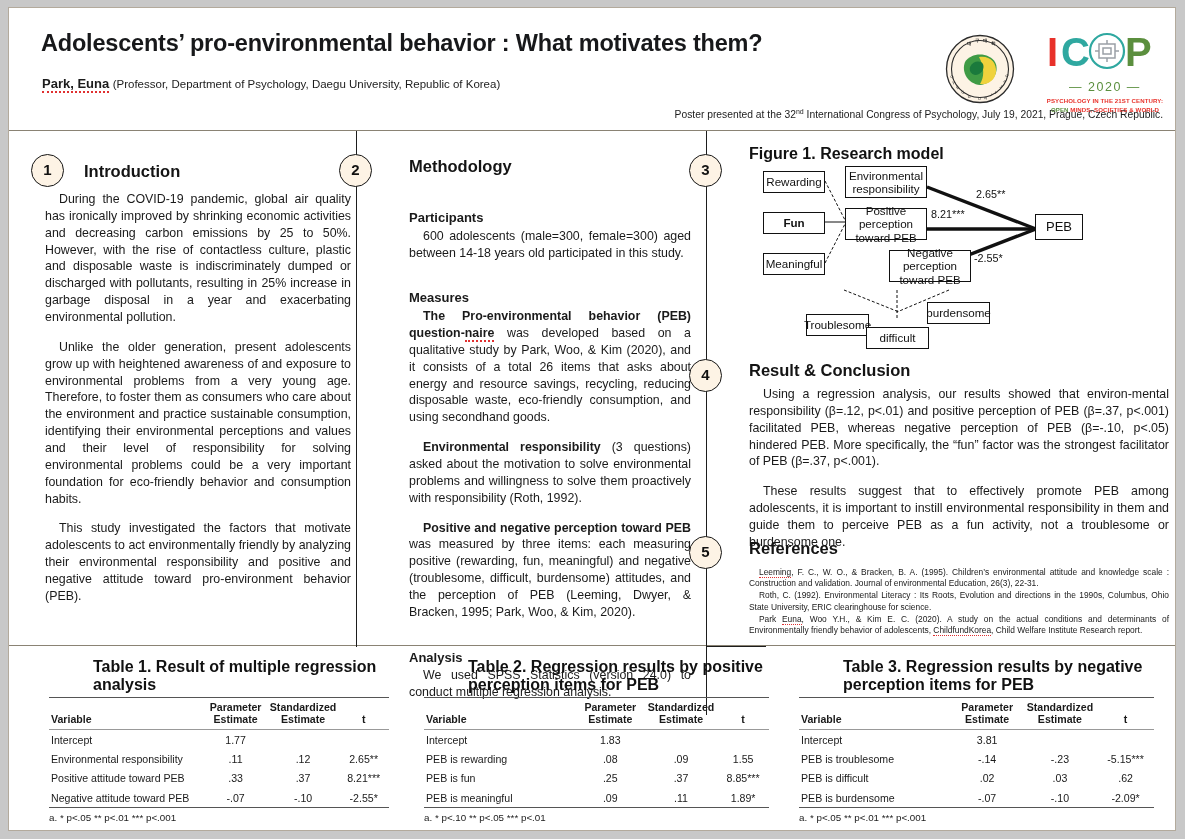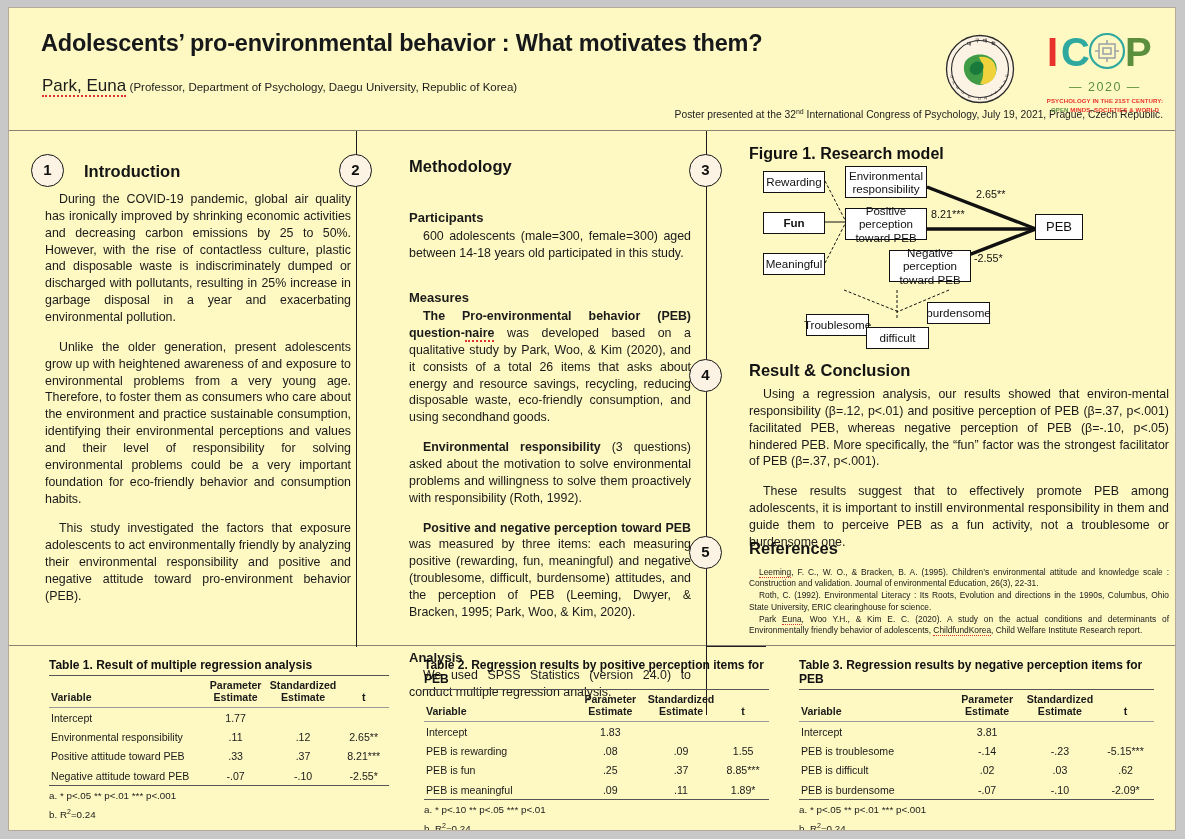--- a/index.html
+++ b/index.html
@@ -7,35 +7,35 @@
   html, body {
     width: 1185px; height: 839px;
     background: #c8c8c8;
     font-family: "Liberation Sans", sans-serif;
     overflow: hidden;
   }
   .poster {
     position: absolute;
     left: 8px; top: 7px;
     width: 1168px; height: 824px;
-    background: #fef9c3;
+    background: #ffffff;
     border: 1px solid #b3aa9c;
     overflow: hidden;
   }
 
   
   .header { position: relative; height: 122px; }
   .title {
     position: absolute; left: 32px; top: 22px;
     font-size: 23.5px; font-weight: bold; color: #17181a;
     letter-spacing: -0.2px;
   }
   .authors { position: absolute; left: 33px; top: 68px; }
   .author-line { font-size: 12.5px; color: #1c1c1c; margin-bottom: 5px; white-space: nowrap; }
-  .author-line .nm { font-weight: normal; font-size: 17px; }
+  .author-line .nm { font-weight: bold; font-size: 13px; }
   .sq { border-bottom: 2px dotted #e03030; padding-bottom: 0px; }
   .author-line .aff { font-size: 11.5px; }
 
   .presented {
     position: absolute; right: 12px; top: 100px;
     font-size: 10.3px; color: #1c1c1c; white-space: nowrap;
   }
   .presented sup { font-size: 7px; }
 
   
@@ -90,21 +90,21 @@
   .refs { position: absolute; left: 740px; top: 566px; width: 420px; font-size: 8.4px; line-height: 1.33; color: #1a1a1a; text-align: justify; }
   .refs div { text-indent: 10px; margin-bottom: 1px; }
   .refs .sqr { border-bottom: 1.5px dotted #e03030; }
 
   
   .tables { position: relative; height: 182px; }
   .tblwrap { position: absolute; top: 12px; }
   .t1 { left: 40px; width: 340px; }
   .t2 { left: 415px; width: 345px; }
   .t3 { left: 790px; width: 355px; }
-  .tbl-cap { font-size: 12px; font-weight: bold; color: #111; margin-bottom: 3px; }
+  .tbl-cap { font-size: 16px; font-weight: bold; color: #111; margin-bottom: 3px; margin-left: 44px; }
   table { width: 100%; border-collapse: collapse; font-size: 10.6px; color: #1a1a1a; }
   thead th {
     font-weight: bold; padding: 3px 2px 4px;
     border-top: 1.3px solid #555; border-bottom: 1.1px solid #999;
     vertical-align: bottom; line-height: 1.15;
   }
   thead th.vh { text-align: left; }
   thead th.nh { text-align: center; }
   tbody td { padding: 3.6px 2px; }
   tbody td.vc { text-align: left; }
@@ -186,21 +186,21 @@
   <div class="band">
     <div class="vline v1"></div>
     <div class="vline v2"></div>
 
     <div class="circle" style="left:22px; top:23px;">1</div>
     <div class="sec-title" style="left:75px; top:31px;">Introduction</div>
 
     <div class="col" style="left:36px; top:60px; width:306px;">
       <p>During the COVID-19 pandemic, global air quality has ironically improved by shrinking economic activities and decreasing carbon emissions by 25 to 50%. However, with the rise of contactless culture, plastic and disposable waste is indiscriminately dumped or discharged with pollutants, resulting in 25% increase in garbage disposal in a year and exacerbating environmental pollution.</p>
       <p>Unlike the older generation, present adolescents grow up with heightened awareness of and exposure to environmental problems from a very young age. Therefore, to foster them as consumers who care about the environment and practice sustainable consumption, identifying their environmental perceptions and values and their level of responsibility for solving environmental problems could be a very important foundation for eco-friendly behavior and consumption habits.</p>
-      <p>This study investigated the factors that exposure adolescents to act environmentally friendly by analyzing their environmental responsibility and positive and negative attitude toward pro-environment behavior (PEB).</p>
+      <p>This study investigated the factors that motivate adolescents to act environmentally friendly by analyzing their environmental responsibility and positive and negative attitude toward pro-environment behavior (PEB).</p>
     </div>
 
     <div class="circle" style="left:330px; top:23px;">2</div>
     <div class="sec-title" style="left:400px; top:26px;">Methodology</div>
 
     <div class="col" style="left:400px; top:50px; width:282px;">
       <div class="sub">Participants</div>
       <p class="tight">600 adolescents (male=300, female=300) aged between 14-18 years old participated in this study.</p>
 
       <div class="sub">Measures</div>

